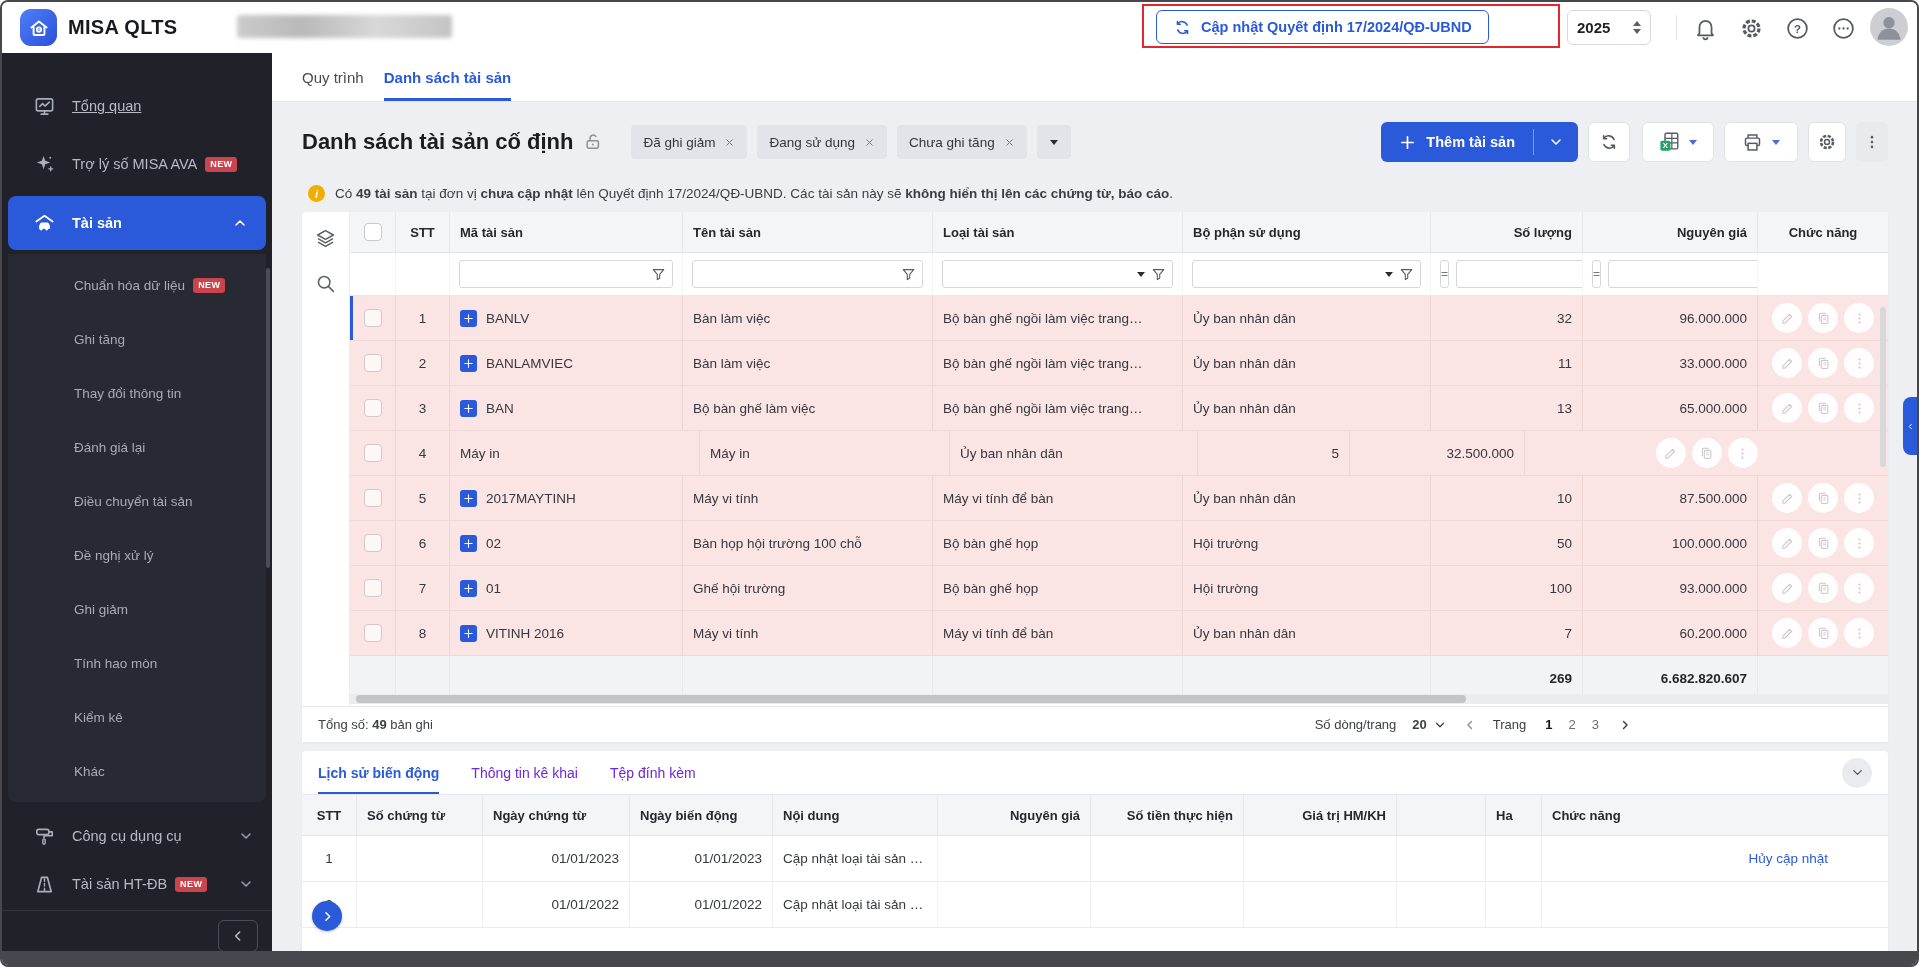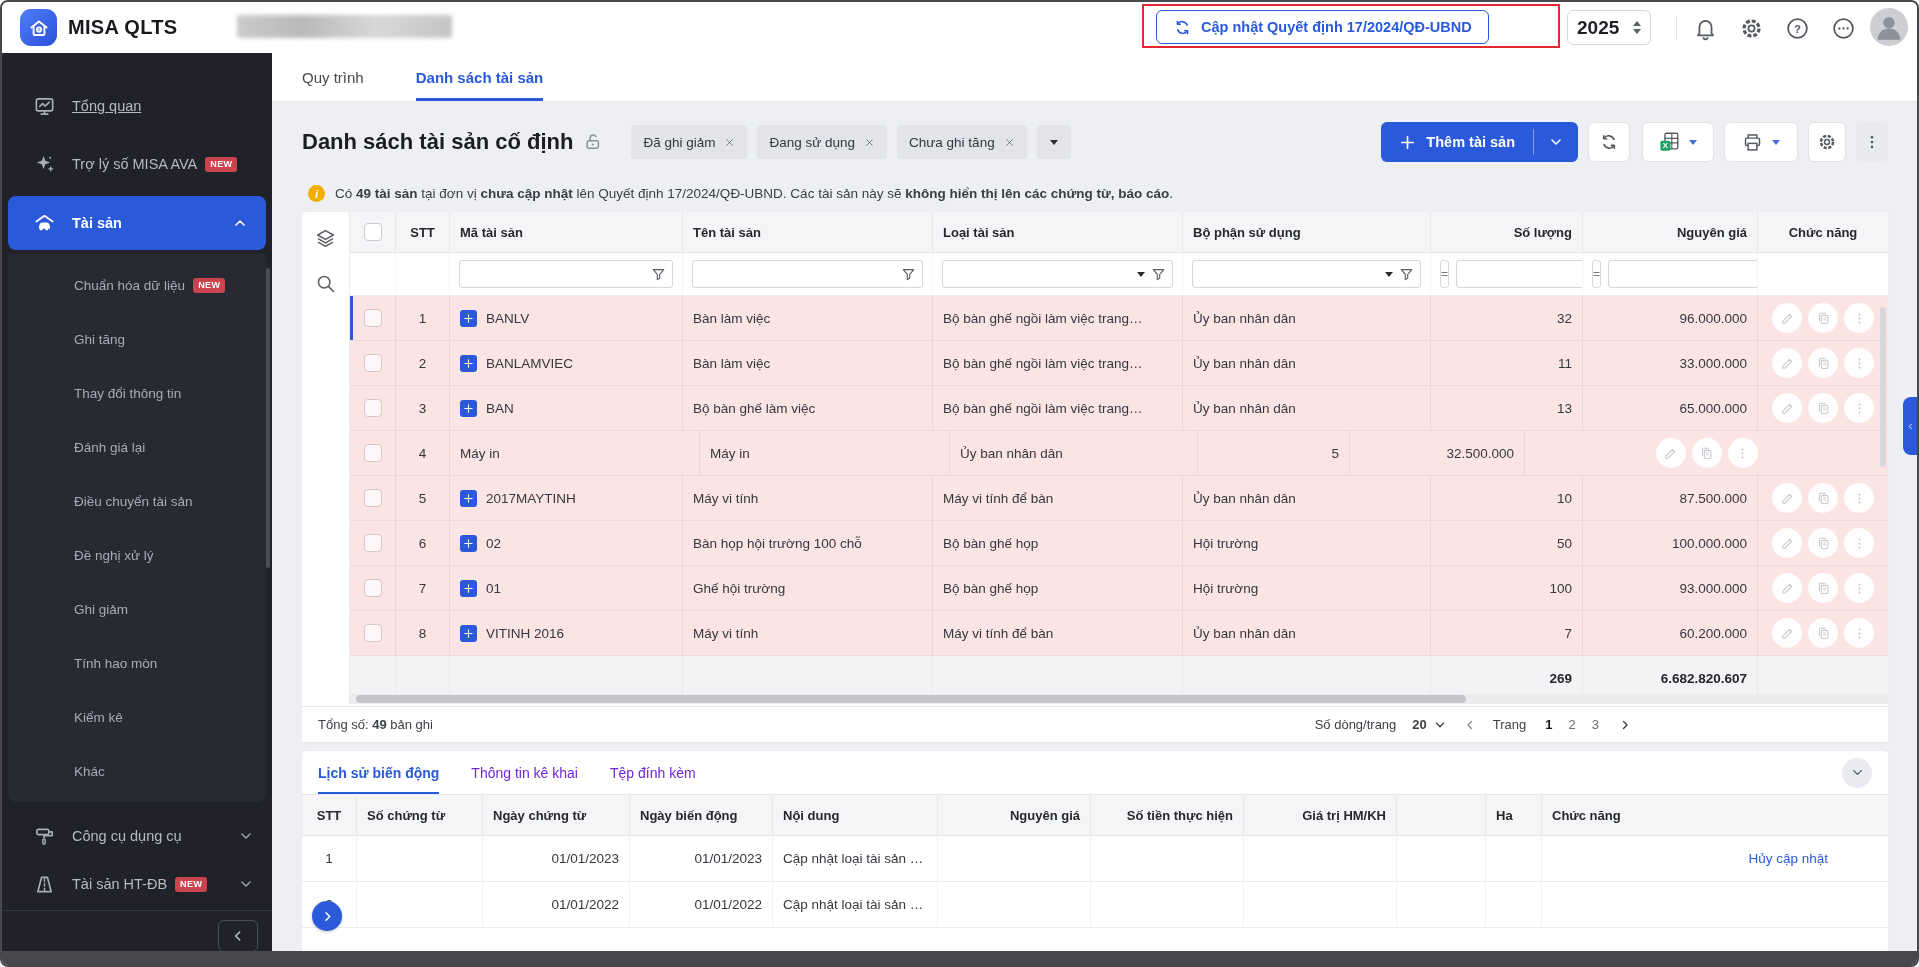--- a/index.html
+++ b/index.html
@@ -8,21 +8,21 @@
   svg{display:block;}
   .ic{display:flex;align-items:center;justify-content:center;}
 
   
   .topbar{position:absolute;left:0;top:0;right:0;height:51px;background:#fff;z-index:6;}
   .logo{position:absolute;left:18px;top:7px;width:37px;height:37px;border-radius:11px;background:linear-gradient(135deg,#4f7ef8,#2b50d8);display:flex;align-items:center;justify-content:center;}
   .apptitle{position:absolute;left:66px;top:0;height:51px;display:flex;align-items:center;font-size:20px;font-weight:800;color:#17191f;letter-spacing:.3px;}
   .blob{position:absolute;left:235px;top:13px;width:215px;height:23px;border-radius:3px;background:linear-gradient(90deg,#cbcbcb,#b9b9b9 30%,#d8d8d8 65%,#c4c4c4);filter:blur(2px);}
   .annot{position:absolute;left:1140px;top:2px;width:418px;height:44px;border:2px solid #e5262d;box-sizing:border-box;}
   .updatebtn{position:absolute;left:1154px;top:8px;height:34px;border:1.5px solid #2a5ada;border-radius:6px;background:#fff;color:#2a5ada;display:flex;align-items:center;gap:9px;padding:0 16px;font-size:14.5px;font-weight:700;box-sizing:border-box;}
-  .yearbox{position:absolute;left:1565px;top:8px;width:84px;height:35px;border:1px solid #d5d7dc;border-radius:6px;background:#fff;display:flex;align-items:center;justify-content:space-between;padding:0 9px;box-sizing:border-box;font-size:19px;font-weight:700;color:#1e2026;}
+  .yearbox{position:absolute;left:1565px;top:8px;width:84px;height:35px;border:1px solid #d5d7dc;border-radius:6px;background:#fff;display:flex;align-items:center;justify-content:space-between;padding:0 9px;box-sizing:border-box;font-size:15px;font-weight:700;color:#1e2026;}
   .stepper{display:flex;flex-direction:column;gap:3px;}
   .stepper i{width:0;height:0;border-left:4.5px solid transparent;border-right:4.5px solid transparent;}
   .stepper .up{border-bottom:5px solid #5a5e66;}
   .stepper .dn{border-top:5px solid #5a5e66;}
   .topdiv{position:absolute;left:1674px;top:13px;width:1px;height:25px;background:#e1e2e6;}
   .tbtn{position:absolute;top:13px;width:26px;height:26px;color:#565a62;}
   .avatar{position:absolute;left:1868px;top:6px;width:38px;height:38px;border-radius:50%;background:#ccced4;overflow:hidden;display:flex;align-items:center;justify-content:center;}
 
   
   .sidebar{position:absolute;left:0;top:51px;width:270px;bottom:14px;background:#212229;}
@@ -33,21 +33,21 @@
   .submenu{position:absolute;left:6px;right:6px;top:201px;height:548px;background:#282a33;border-radius:0 0 8px 8px;display:flex;flex-direction:column;padding:4px 0;box-sizing:border-box;}
   .sub-item{flex:1;display:flex;align-items:center;padding-left:66px;color:#a7abb5;font-size:13.5px;gap:8px;}
   .badge{background:#c9444d;color:#fff;font-size:9px;font-weight:700;padding:2.5px 5px;border-radius:3px;letter-spacing:.4px;}
   .chev{margin-left:auto;margin-right:18px;color:#9ca0aa;}
   .sb-divider{position:absolute;left:0;right:0;top:857px;height:1px;background:#33353d;}
   .collapsebtn{position:absolute;right:14px;top:867px;width:38px;height:30px;border:1px solid #4b4e57;border-radius:6px;display:flex;align-items:center;justify-content:center;color:#b9bdc6;}
   .sb-scroll{position:absolute;right:2px;top:215px;width:4px;height:300px;background:#4a4d57;border-radius:2px;}
 
   
   .main{position:absolute;left:270px;top:51px;right:0;bottom:14px;background:#edeff3;}
-  .tabsrow{height:49px;background:#fff;border-bottom:1px solid #e5e6ea;display:flex;align-items:center;padding-left:30px;gap:52px;box-sizing:border-box;}
+  .tabsrow{height:49px;background:#fff;border-bottom:1px solid #e5e6ea;display:flex;align-items:center;padding-left:30px;gap:20px;box-sizing:border-box;}
   .mtab{height:100%;display:flex;align-items:center;font-size:15px;color:#474a52;border-bottom:3px solid transparent;padding-top:3px;box-sizing:border-box;}
   .mtab.on{color:#2a5ada;font-weight:700;border-bottom-color:#2a5ada;}
   .titlerow{height:68px;display:flex;align-items:center;padding:0 29px 0 30px;margin-top:6px;}
   .pgtitle{font-size:22px;font-weight:700;color:#1b1d22;}
   .lock{margin-left:10px;color:#8c9099;}
   .chips{display:flex;gap:10px;margin-left:28px;}
   .chip{height:34px;background:#e2e4e9;border-radius:4px;display:flex;align-items:center;padding:0 12px;font-size:13.5px;color:#33363c;gap:9px;}
   .chip .x{color:#6b6e76;}
   .chip.dd{width:34px;padding:0;justify-content:center;color:#3c3f46;}
   .addbtn{margin-left:auto;height:40px;background:#2a5ada;border-radius:6px;display:flex;align-items:stretch;color:#fff;overflow:hidden;}

